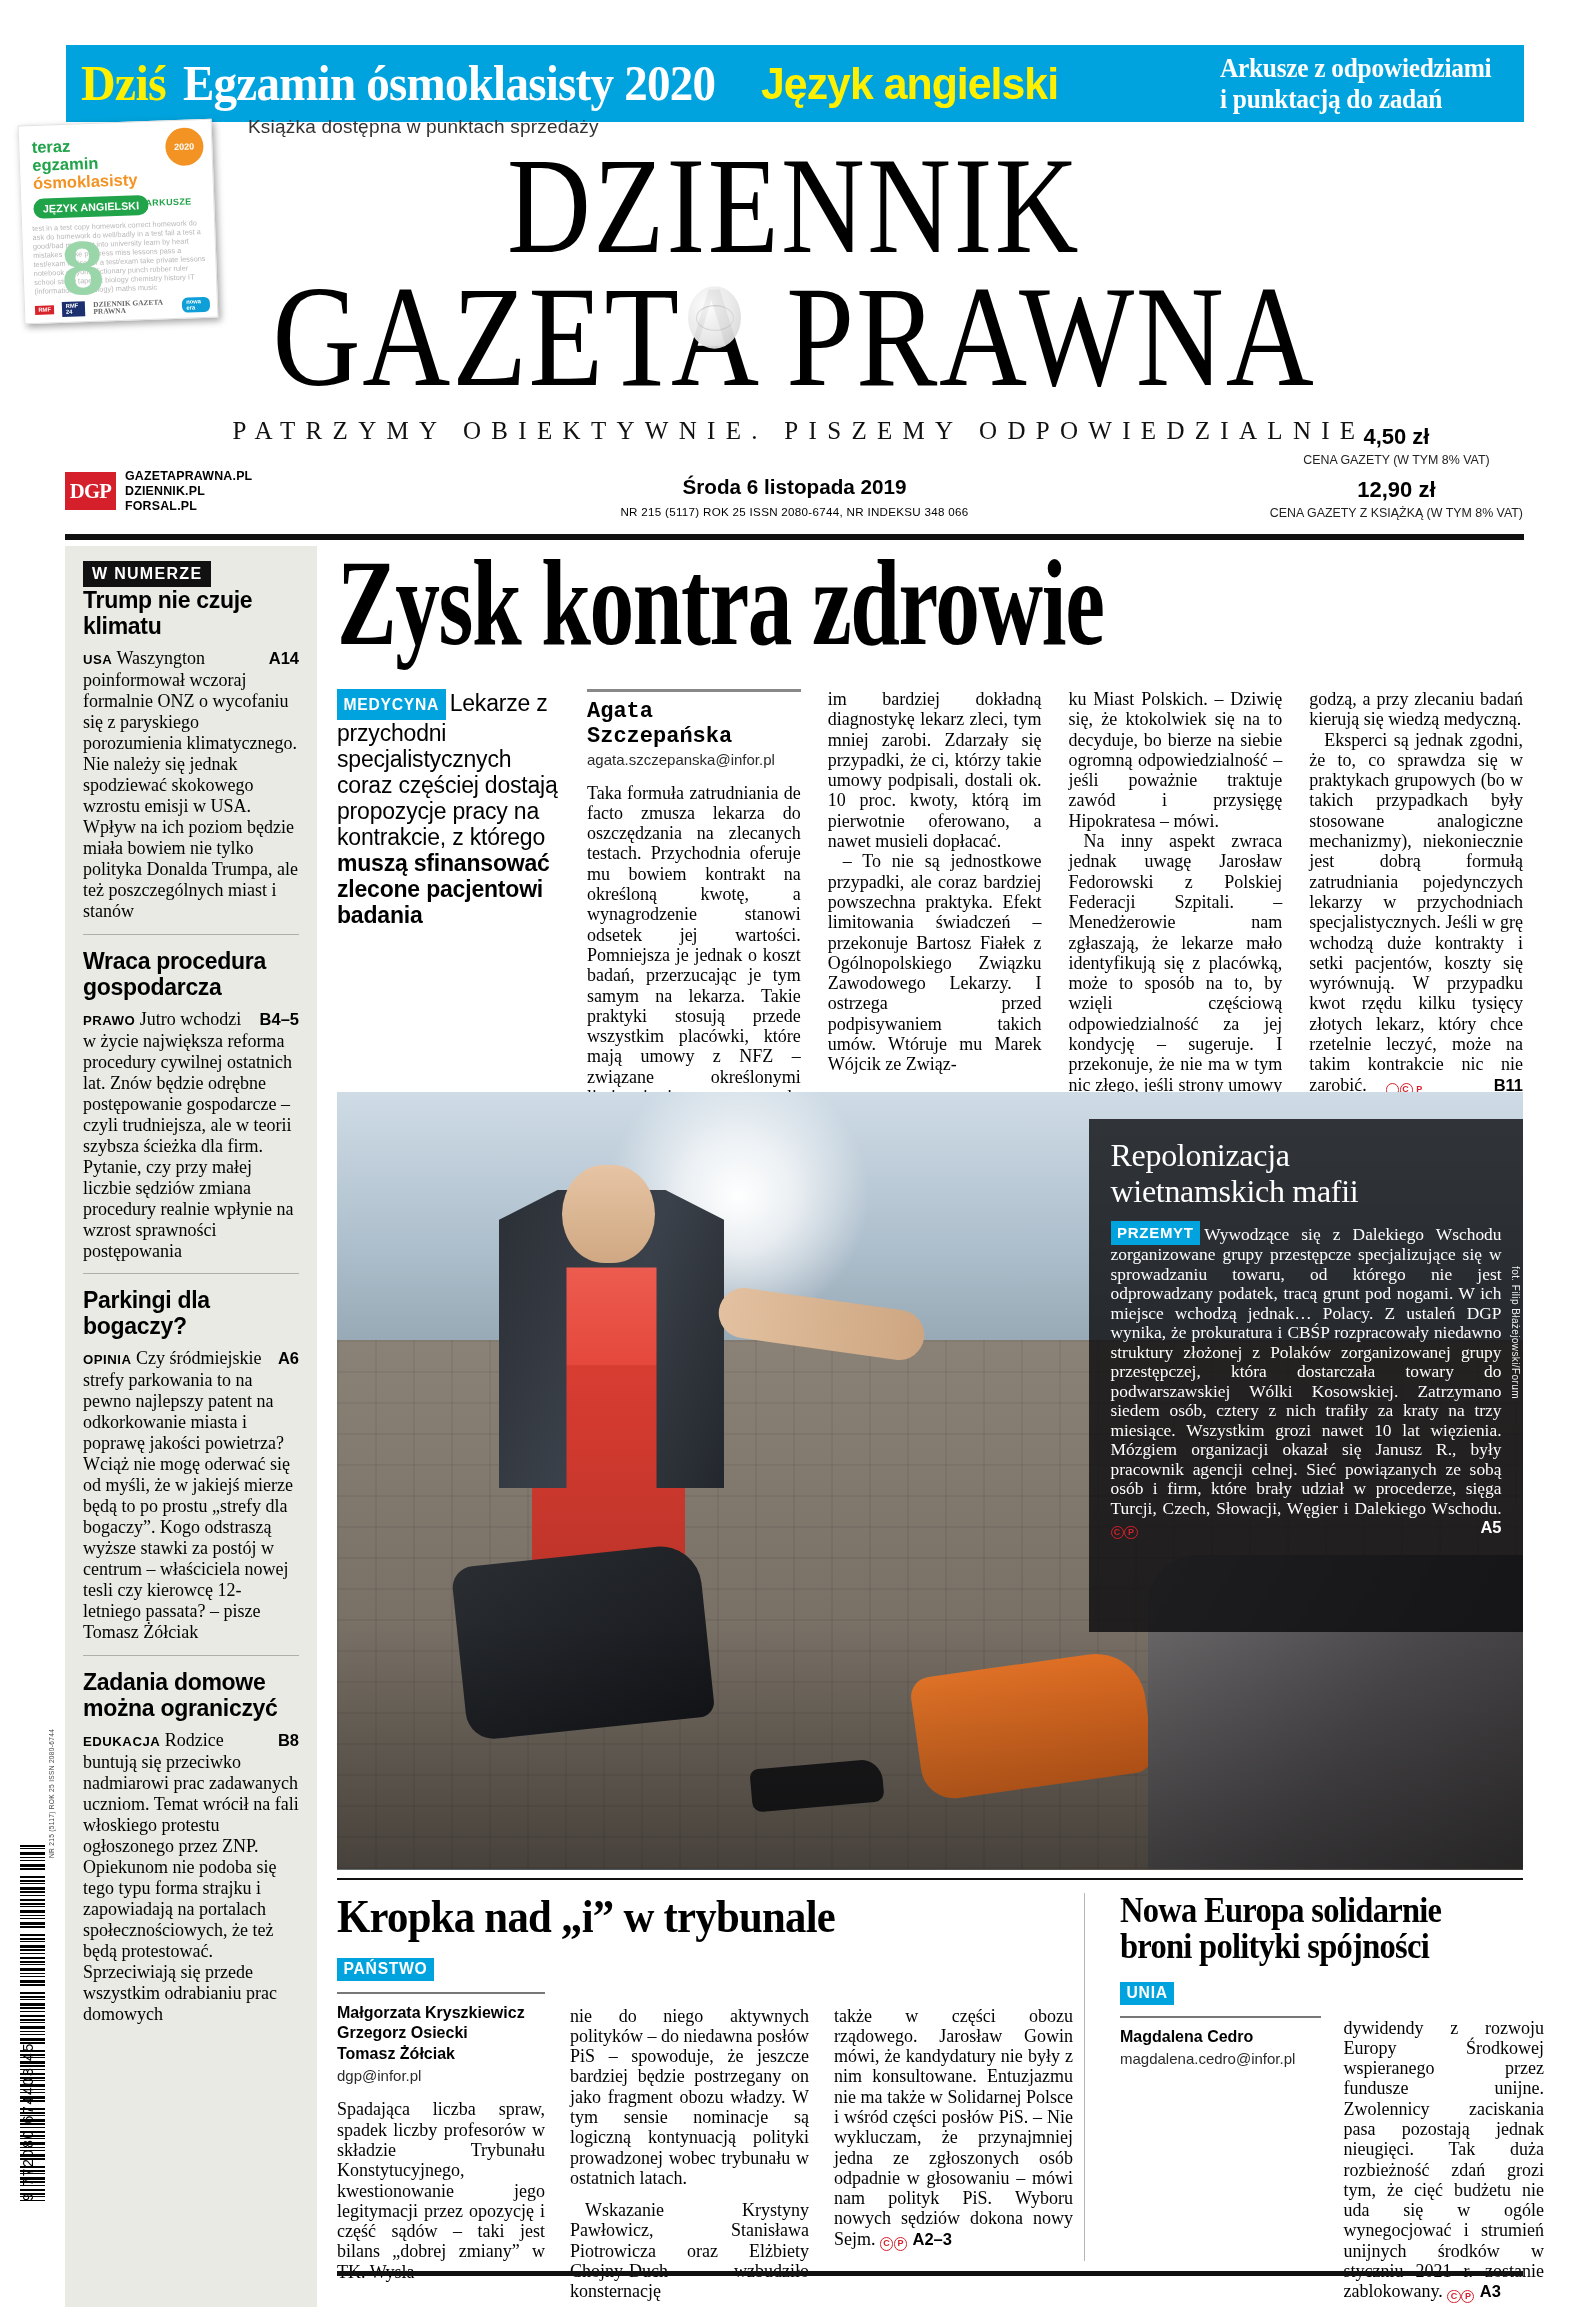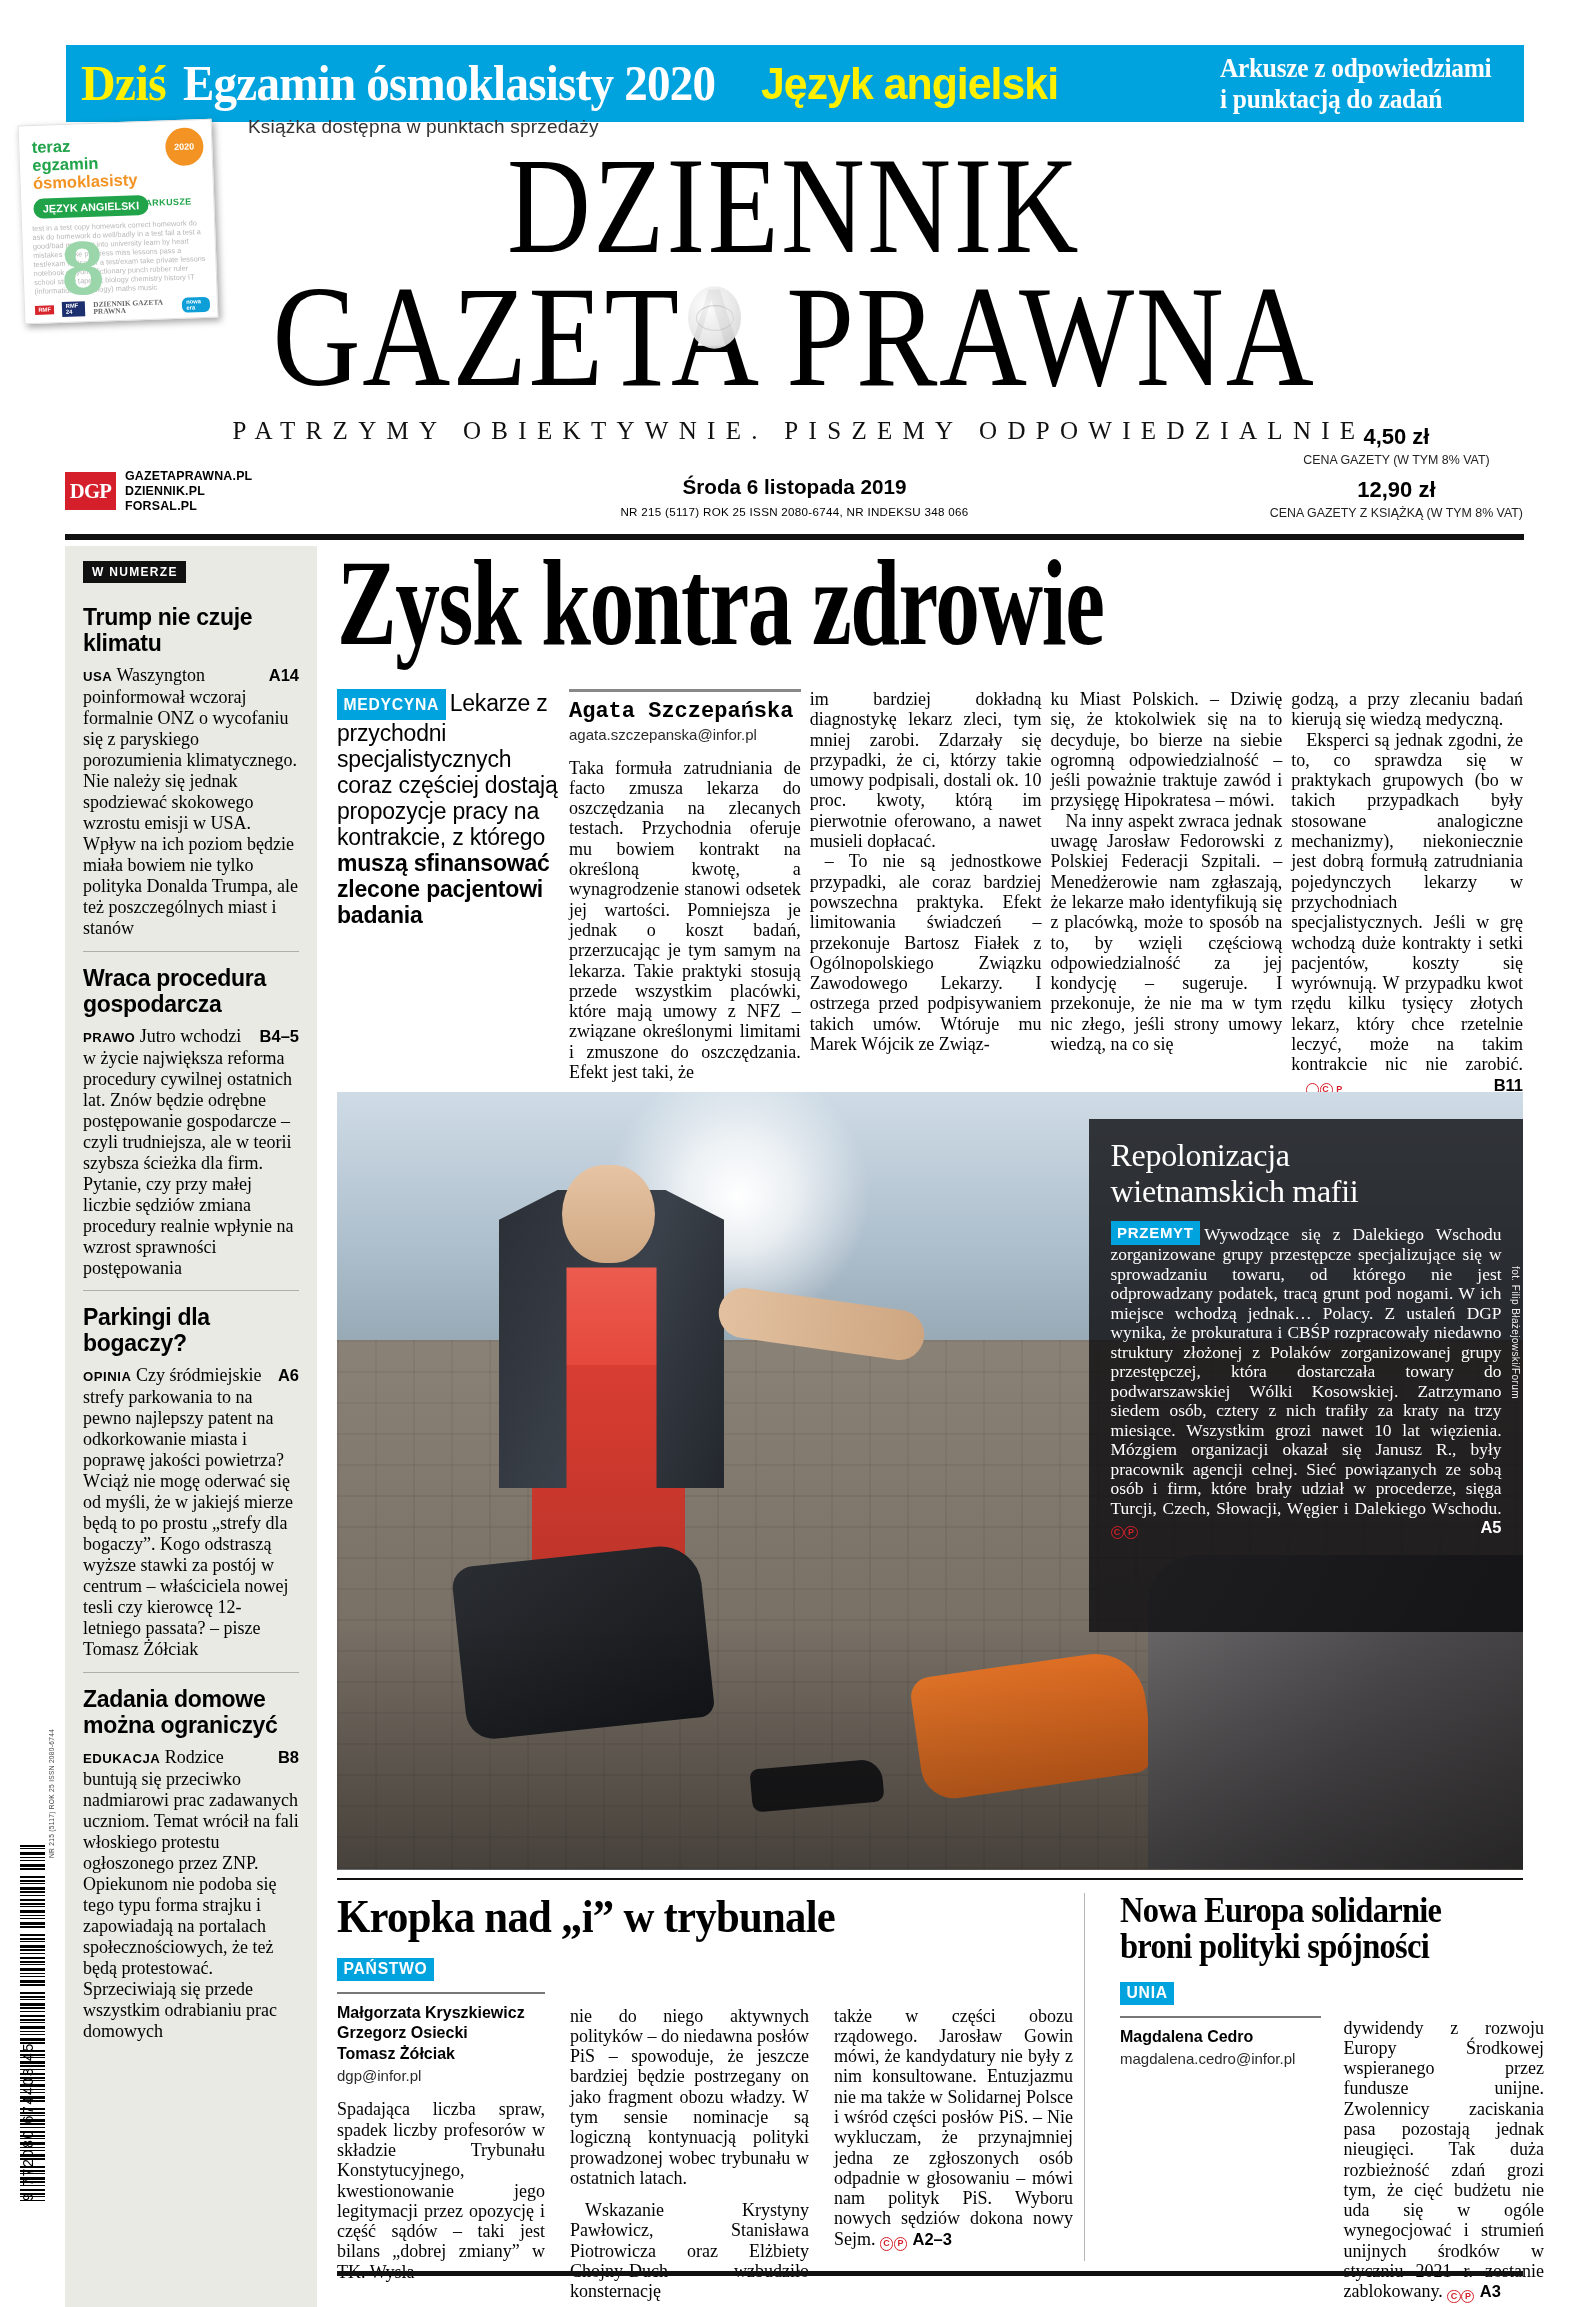--- a/index.html
+++ b/index.html
@@ -143,22 +143,22 @@
   .date-sub{ font-family:"Liberation Sans",sans-serif; font-size:11.6px; margin-top:5.8px; letter-spacing:0.3px;}
   .rule-thick{ position:absolute; left:65px; top:534px; width:1459px; height:5.8px; background:#111; }
 
   
   .sidebar{
     position:absolute; left:65px; top:546px; width:252px; bottom:0;
     background:#e9eae4; padding:15px 18px 0 18px;
   }
   .sb-kicker{
     display:inline-block; background:#111; color:#fff;
-    font-family:"Liberation Sans",sans-serif; font-weight:700; font-size:12px;
-    letter-spacing:1.3px; padding:4.1px 8.3px 4.1px 9px; margin-bottom:21px;
+    font-family:"Liberation Sans",sans-serif; font-weight:700; font-size:16px;
+    letter-spacing:1.3px; padding:4.1px 8.3px 4.1px 9px; margin-bottom:0;
   }
   .sb-item{ margin-bottom:5px; }
   .sb-title{
     font-family:"Liberation Sans",sans-serif; font-weight:700; font-size:23px;
     line-height:26px; letter-spacing:-0.3px; margin-bottom:9px;
   }
   .sb-body{
     font-family:"Liberation Serif",serif; font-size:18px; line-height:21px;
     text-align:left;
   }
@@ -194,21 +194,21 @@
   .lead-head{
     position:absolute; left:337px; top:542px; width:1187px;
     font-family:"Liberation Serif",serif; font-weight:700; font-size:109px;
     line-height:109px; letter-spacing:-1.7px; transform:scaleX(0.82) scaleY(1.12);
     transform-origin:left top;
   }
 
   
   .lead-cols{
     position:absolute; left:337px; top:689px; width:1186px; height:368px;
-    display:grid; grid-template-columns:223px 1fr 1fr 1fr 1fr; column-gap:9px;
+    display:grid; grid-template-columns:223px 1fr 1fr 1fr 1fr; column-gap:27px;
   }
   .lead-col0{
     font-family:"Liberation Sans",sans-serif; font-size:23px; line-height:26px;
     letter-spacing:-0.2px;
   }
   .badge{
     display:inline-block; background:#00a3dd; color:#fff;
     font-family:"Liberation Sans",sans-serif; font-weight:700; font-size:15.7px;
     letter-spacing:0.7px; padding:2.5px 6.6px; vertical-align:1.7px; margin-right:4.1px;
   }

